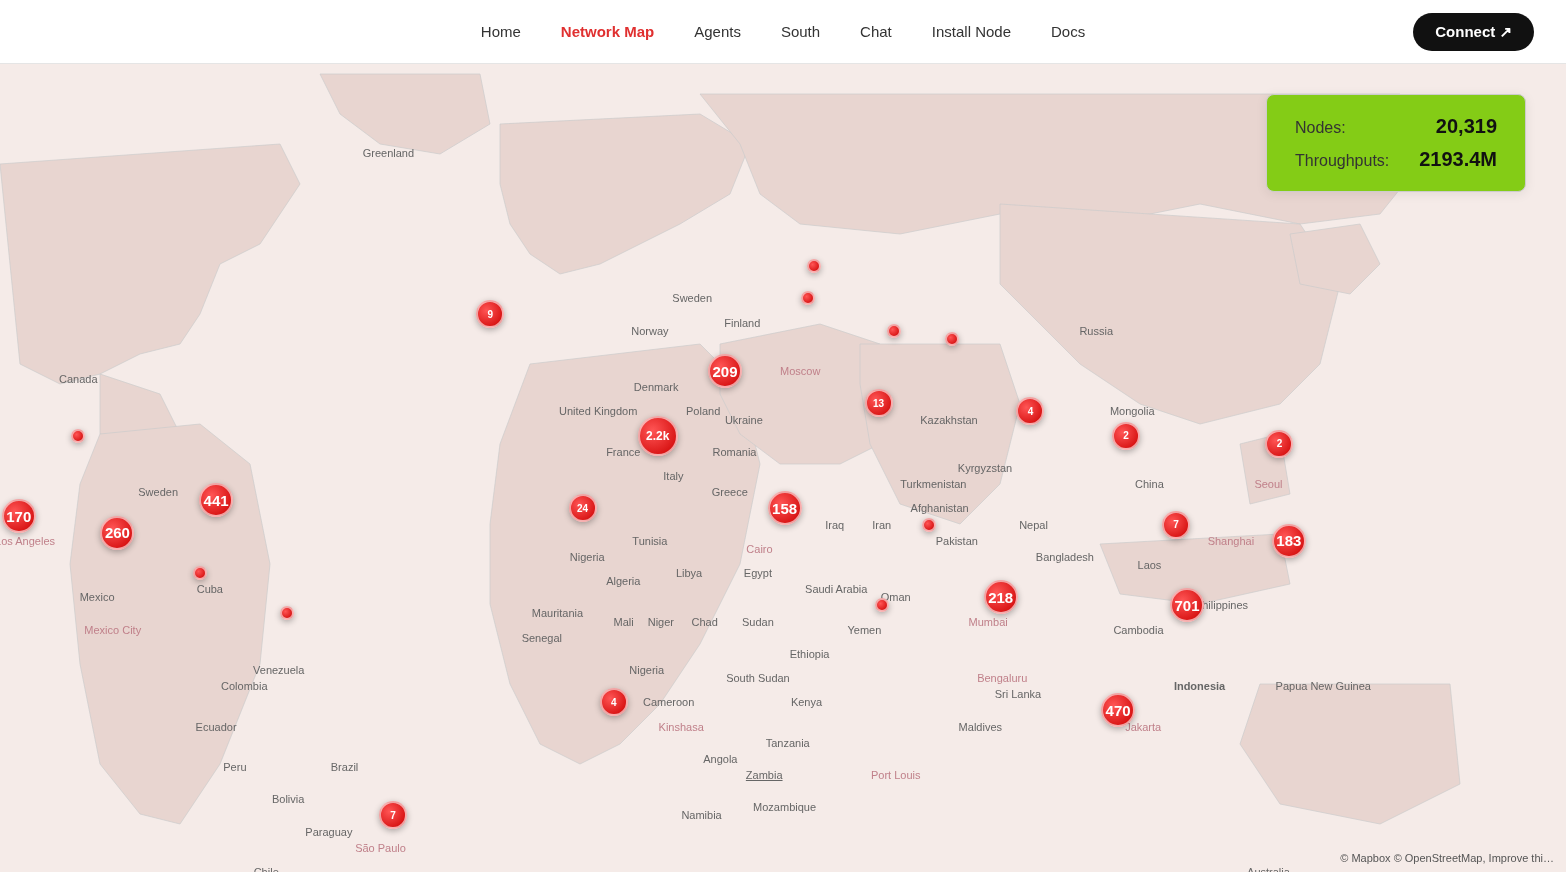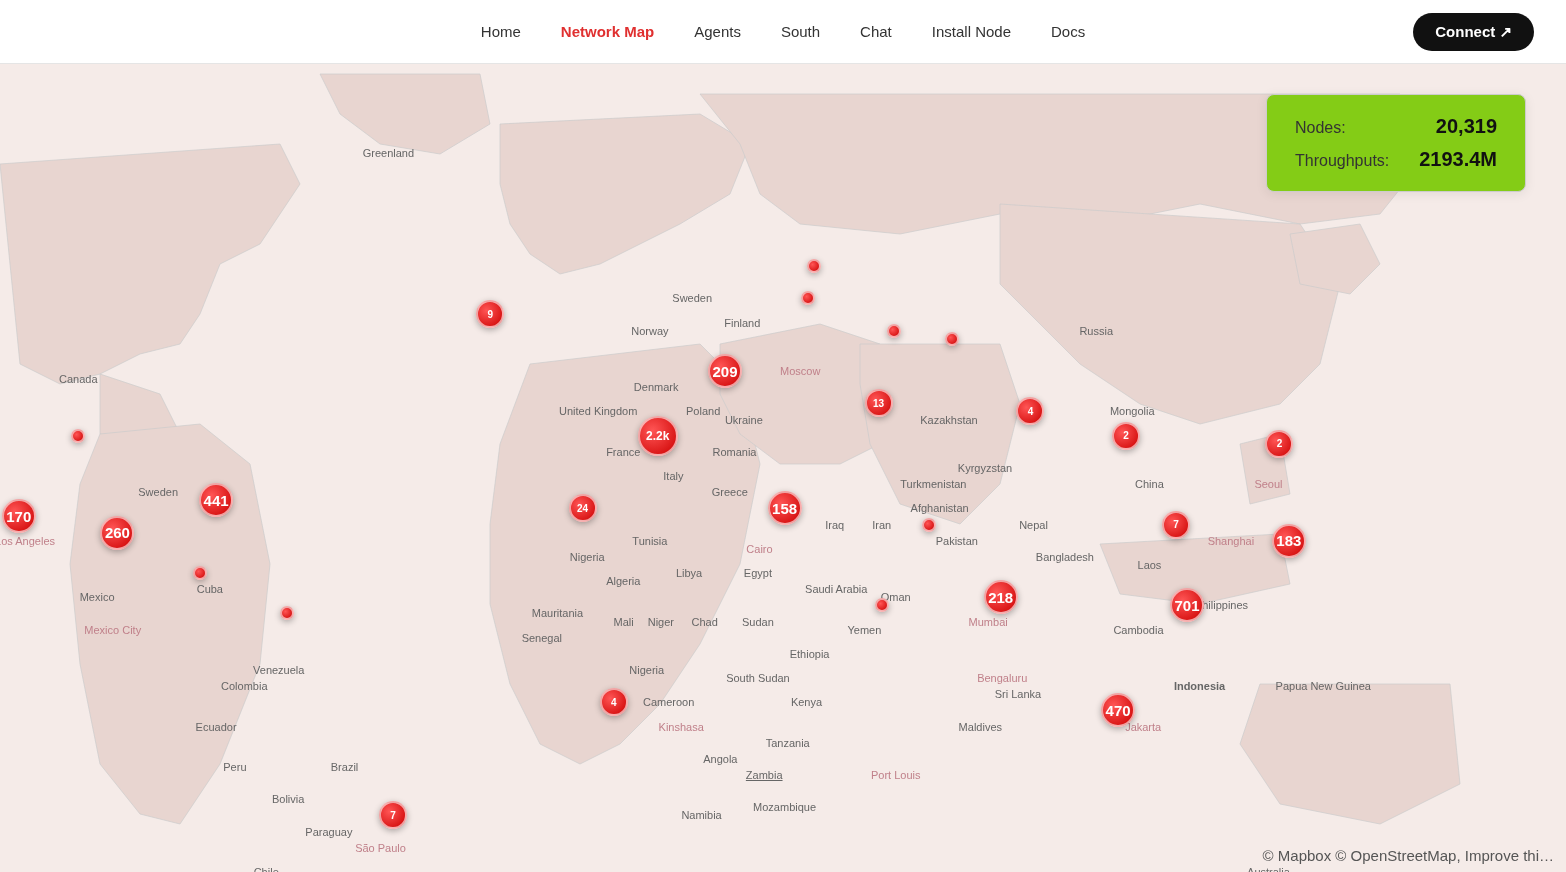--- a/index.html
+++ b/index.html
@@ -64,21 +64,21 @@
       box-shadow: 0 2px 6px rgba(0,0,0,0.3);
     }
     .pin.small { width: 14px; height: 14px; font-size: 0; }
     .pin.medium { width: 28px; height: 28px; font-size: 10px; }
     .pin.large { width: 34px; height: 34px; font-size: 15px; }
     .pin.xlarge { width: 40px; height: 40px; font-size: 12px; }
 
     
     .attribution {
       position: absolute; bottom: 8px; right: 12px;
-      font-size: 15px; color: #555; z-index: 50;
+      font-size: 11px; color: #555; z-index: 50;
     }
 
     
     .map-label {
       position: absolute;
       font-size: 11px;
       color: #666;
       transform: translate(-50%, -50%);
       pointer-events: none;
       white-space: nowrap;

